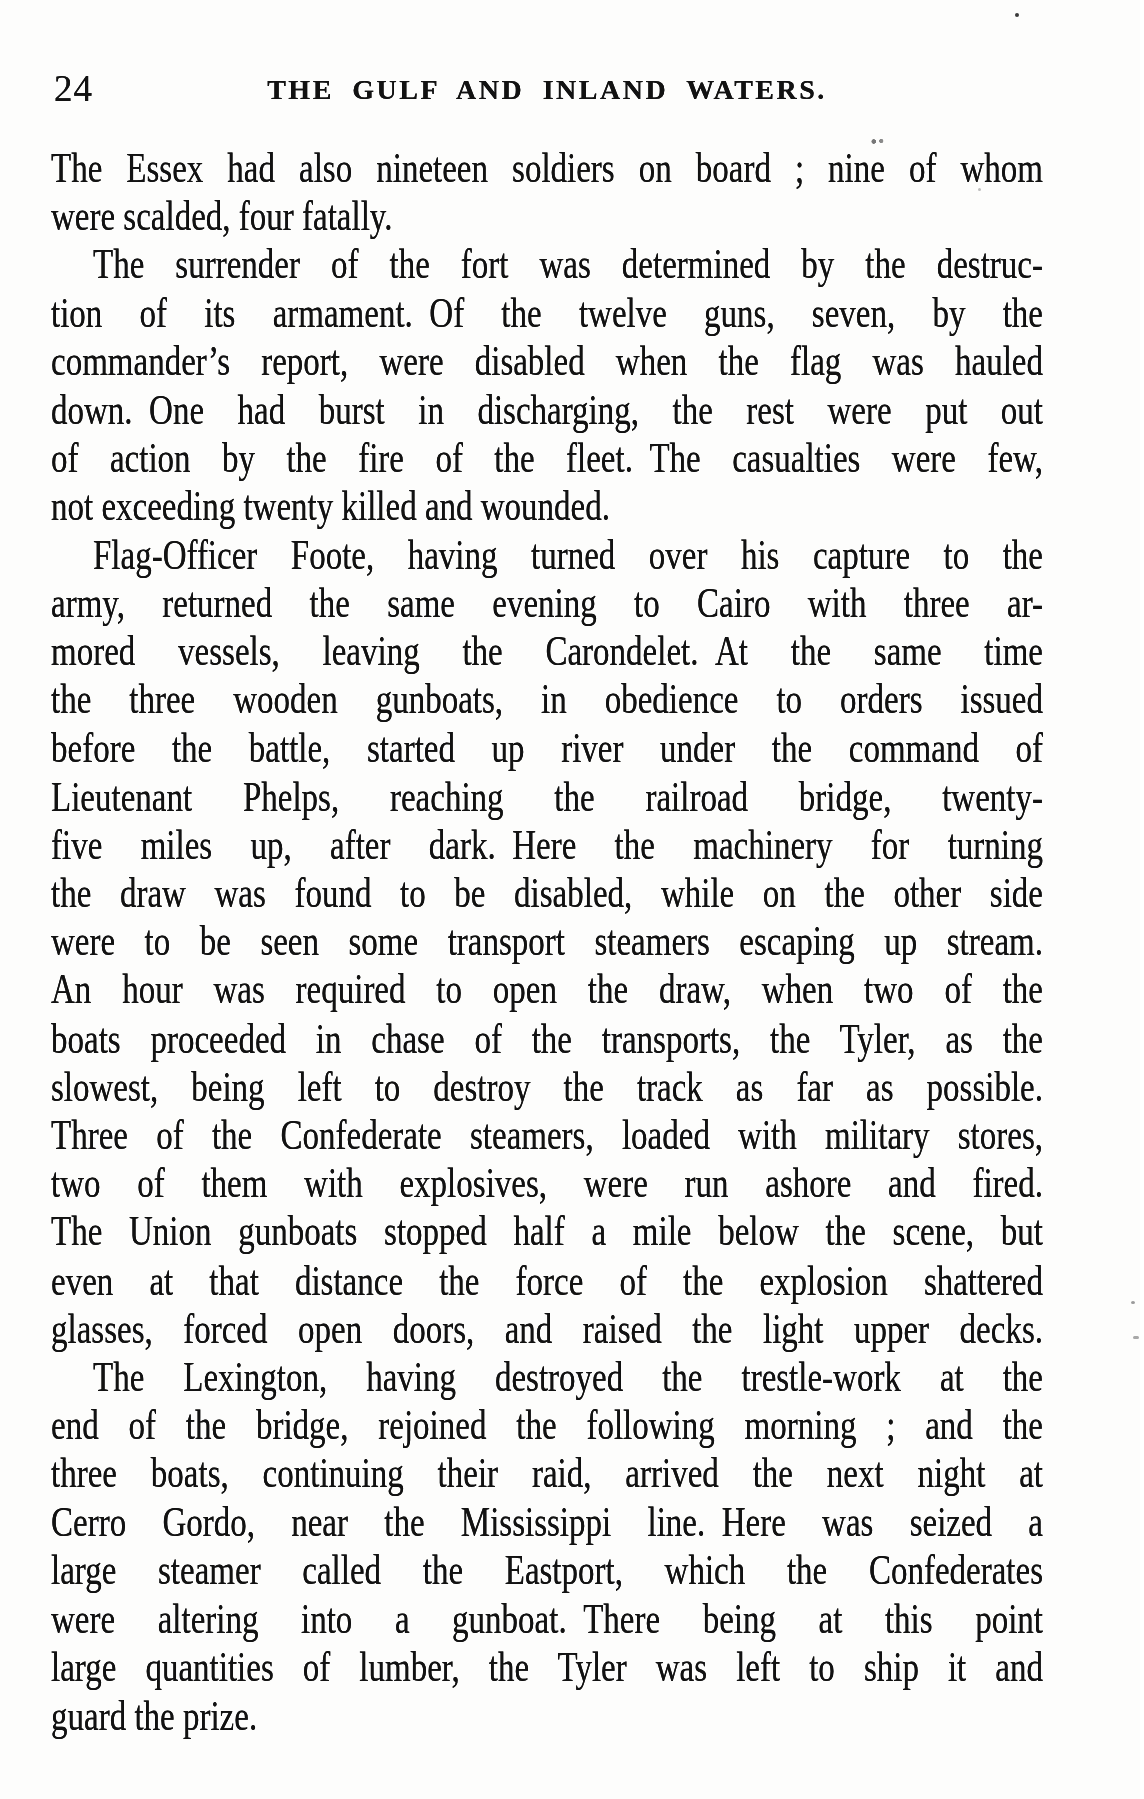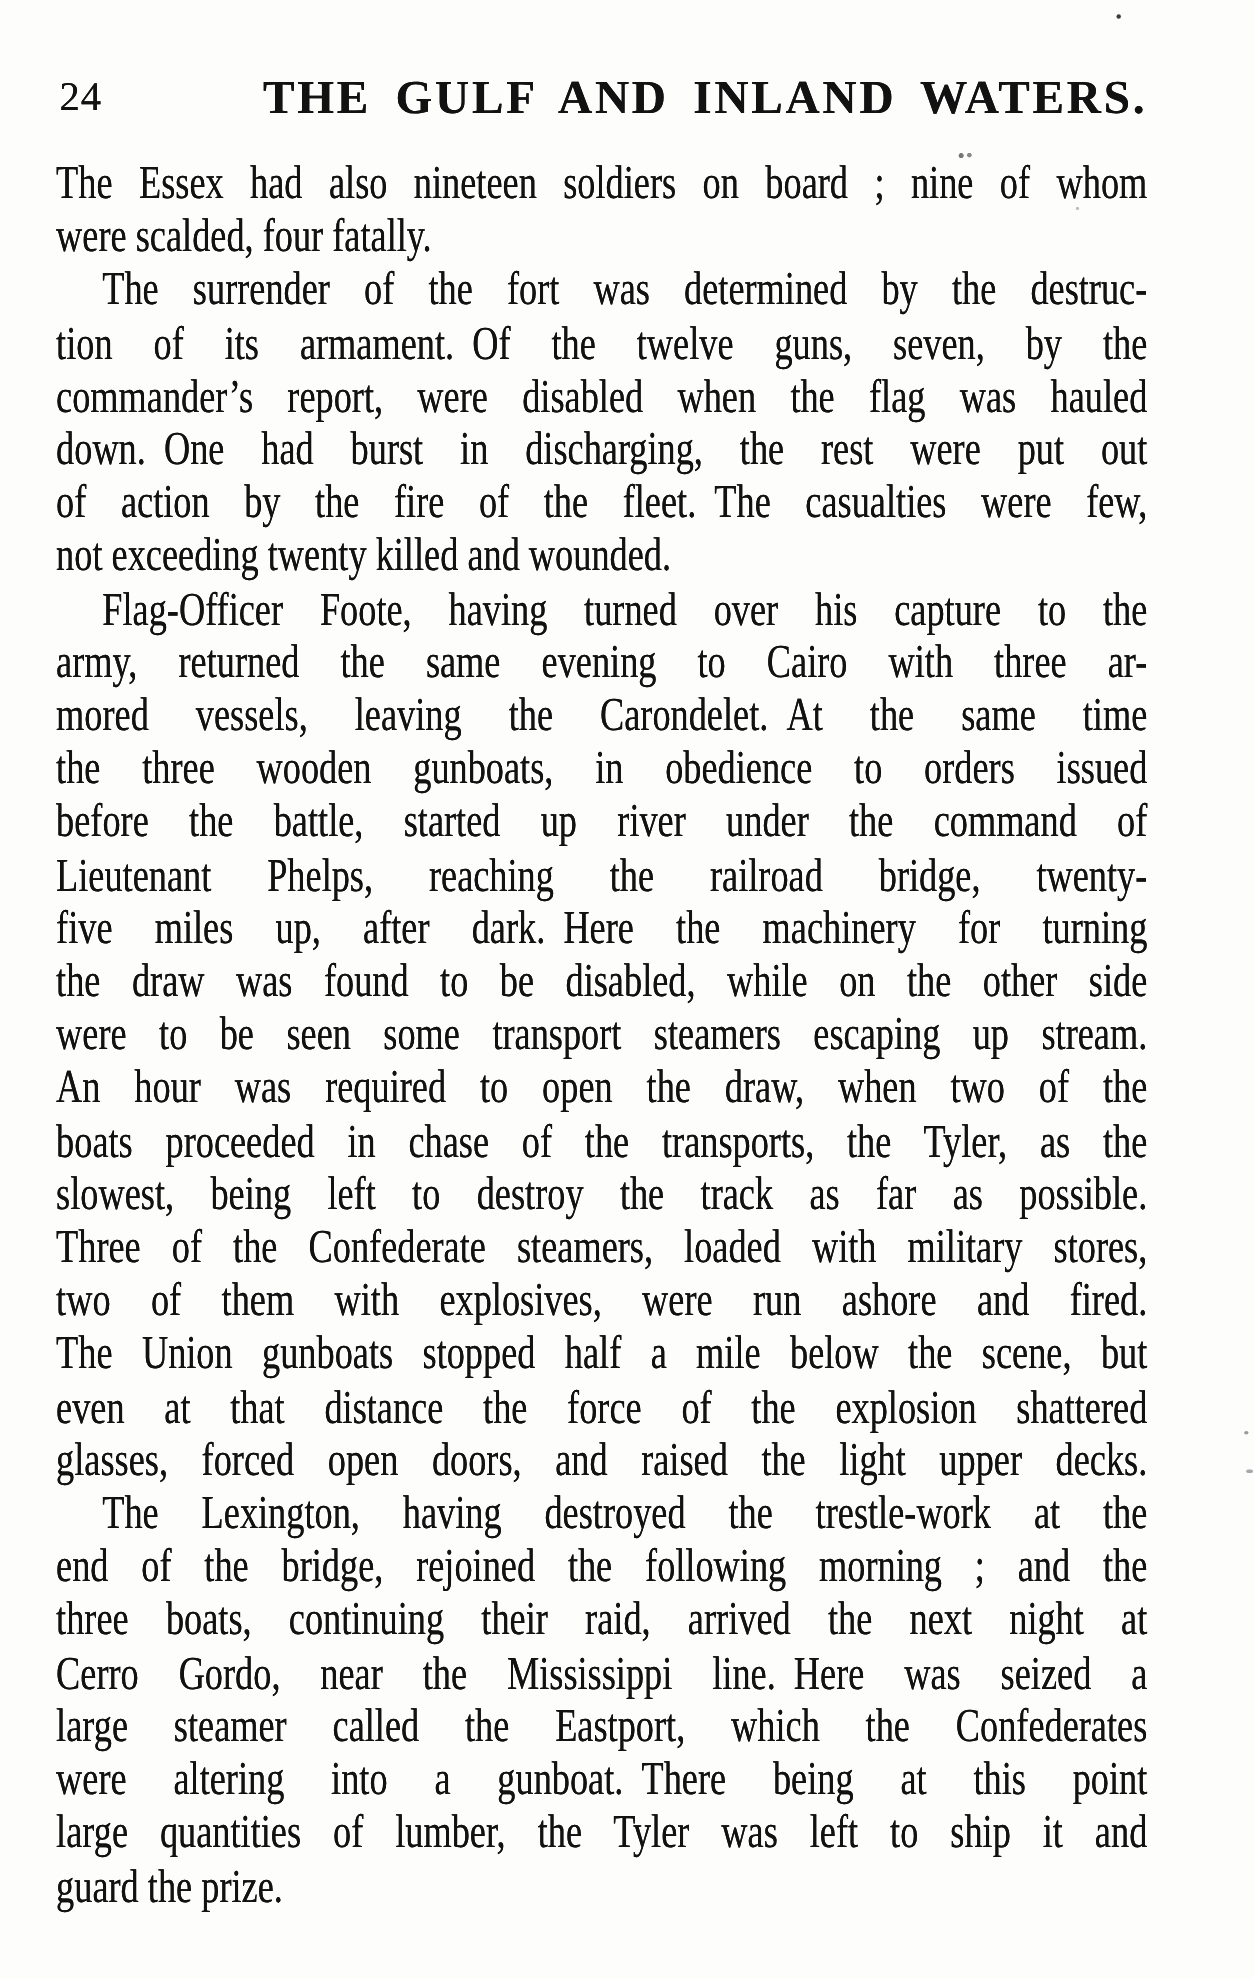--- a/index.html
+++ b/index.html
@@ -18,23 +18,23 @@
   .pagenum {
     position: absolute;
     left: 54px; top: 70px;
     font-size: 37px; line-height: 37px;
     letter-spacing: 1px;
     text-shadow: 0 0 0.5px currentColor;
   }
   .running-title {
     position: absolute;
     left: 51px; top: 73px; width: 992px;
-    text-align: right;
+    text-align: center;
     font-weight: bold;
-    font-size: 43px; line-height: 33px;
+    font-size: 28px; line-height: 33px;
     letter-spacing: 2.5px;
     word-spacing: 9px;
     text-shadow: 0 0 0.4px currentColor;
   }
   .body-text {
     position: absolute;
     left: 51px; top: 144px; width: 992px;
     font-size: 33px; line-height: 37.2px;
     transform: scaleY(1.3);
     transform-origin: 0 0;

